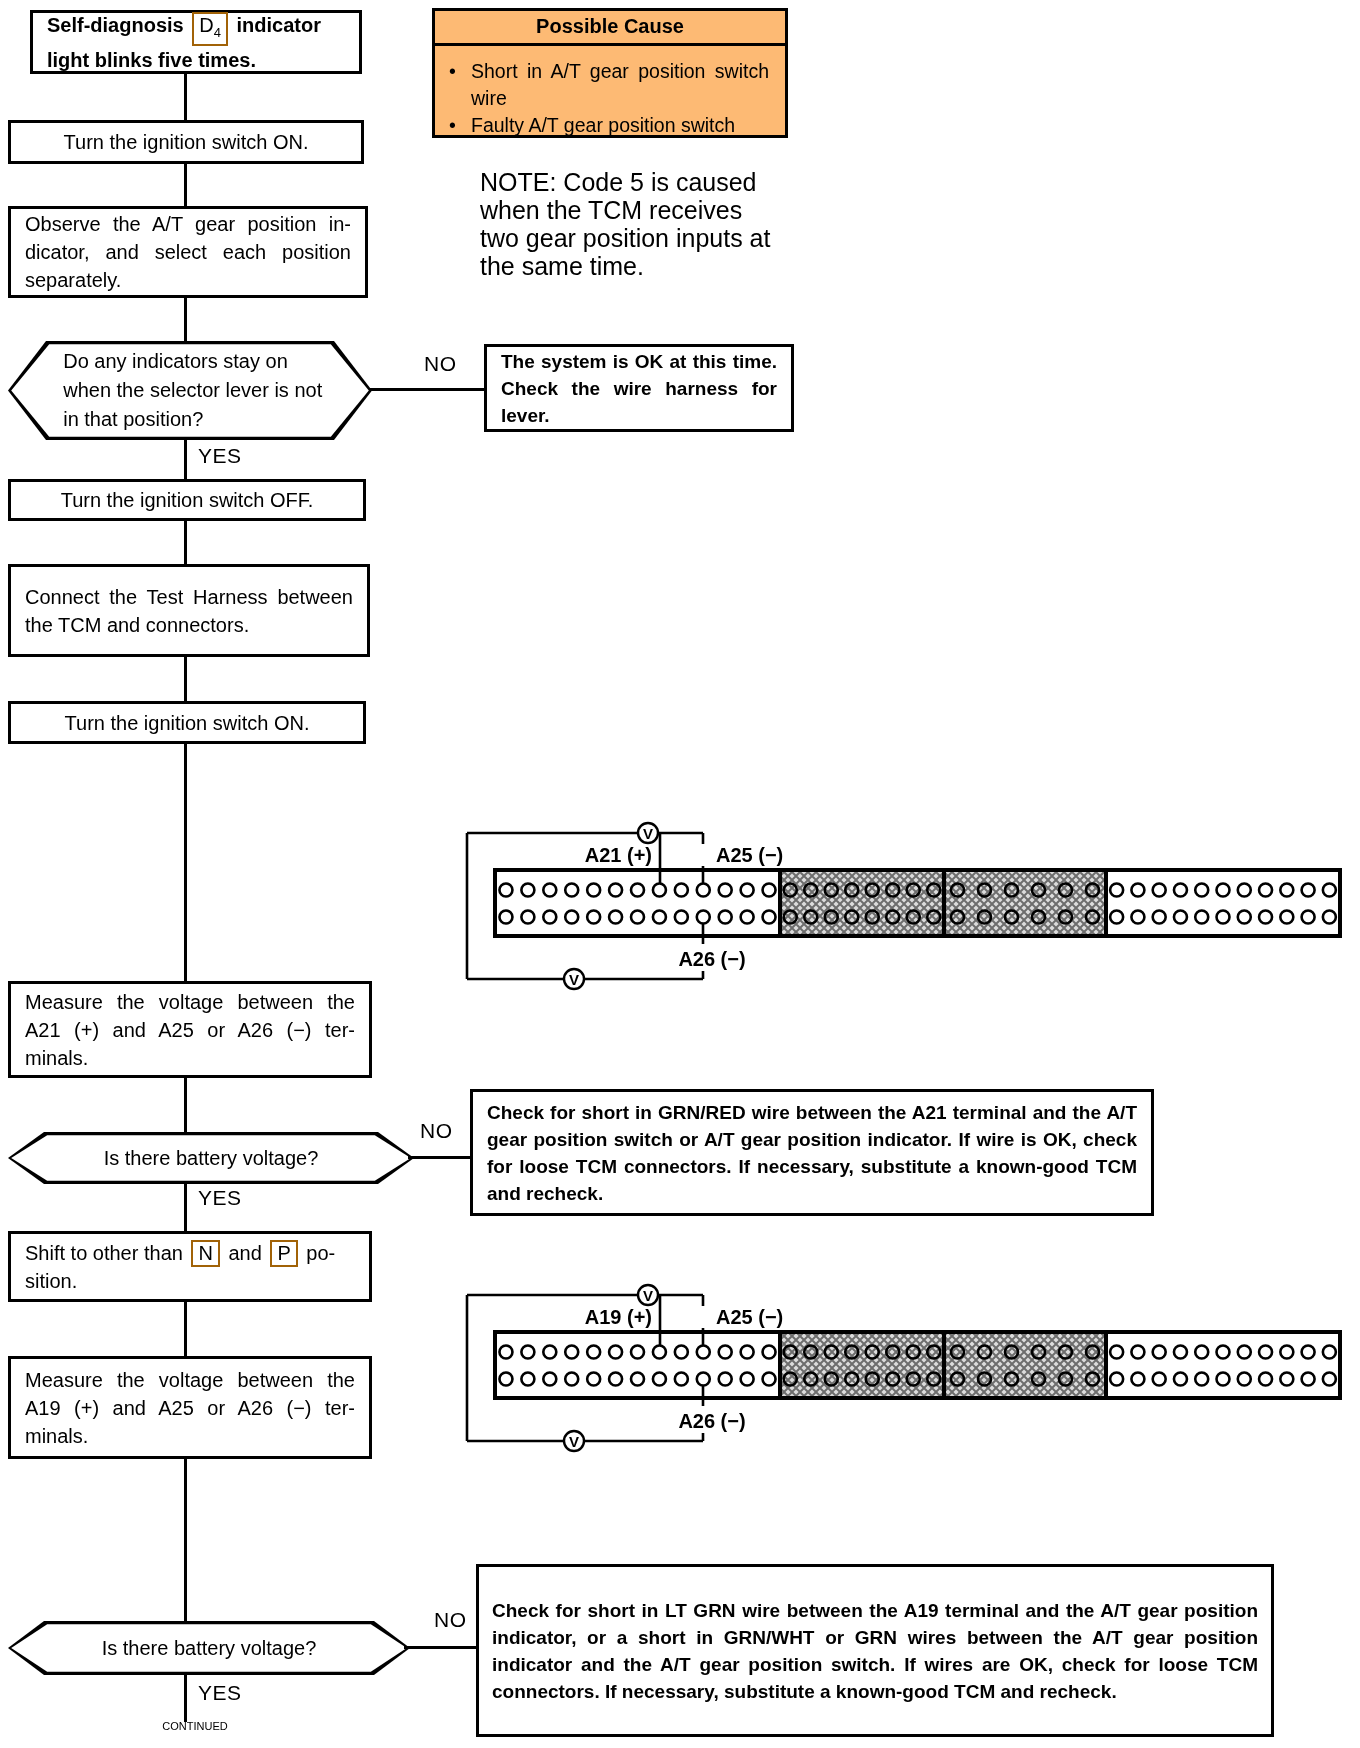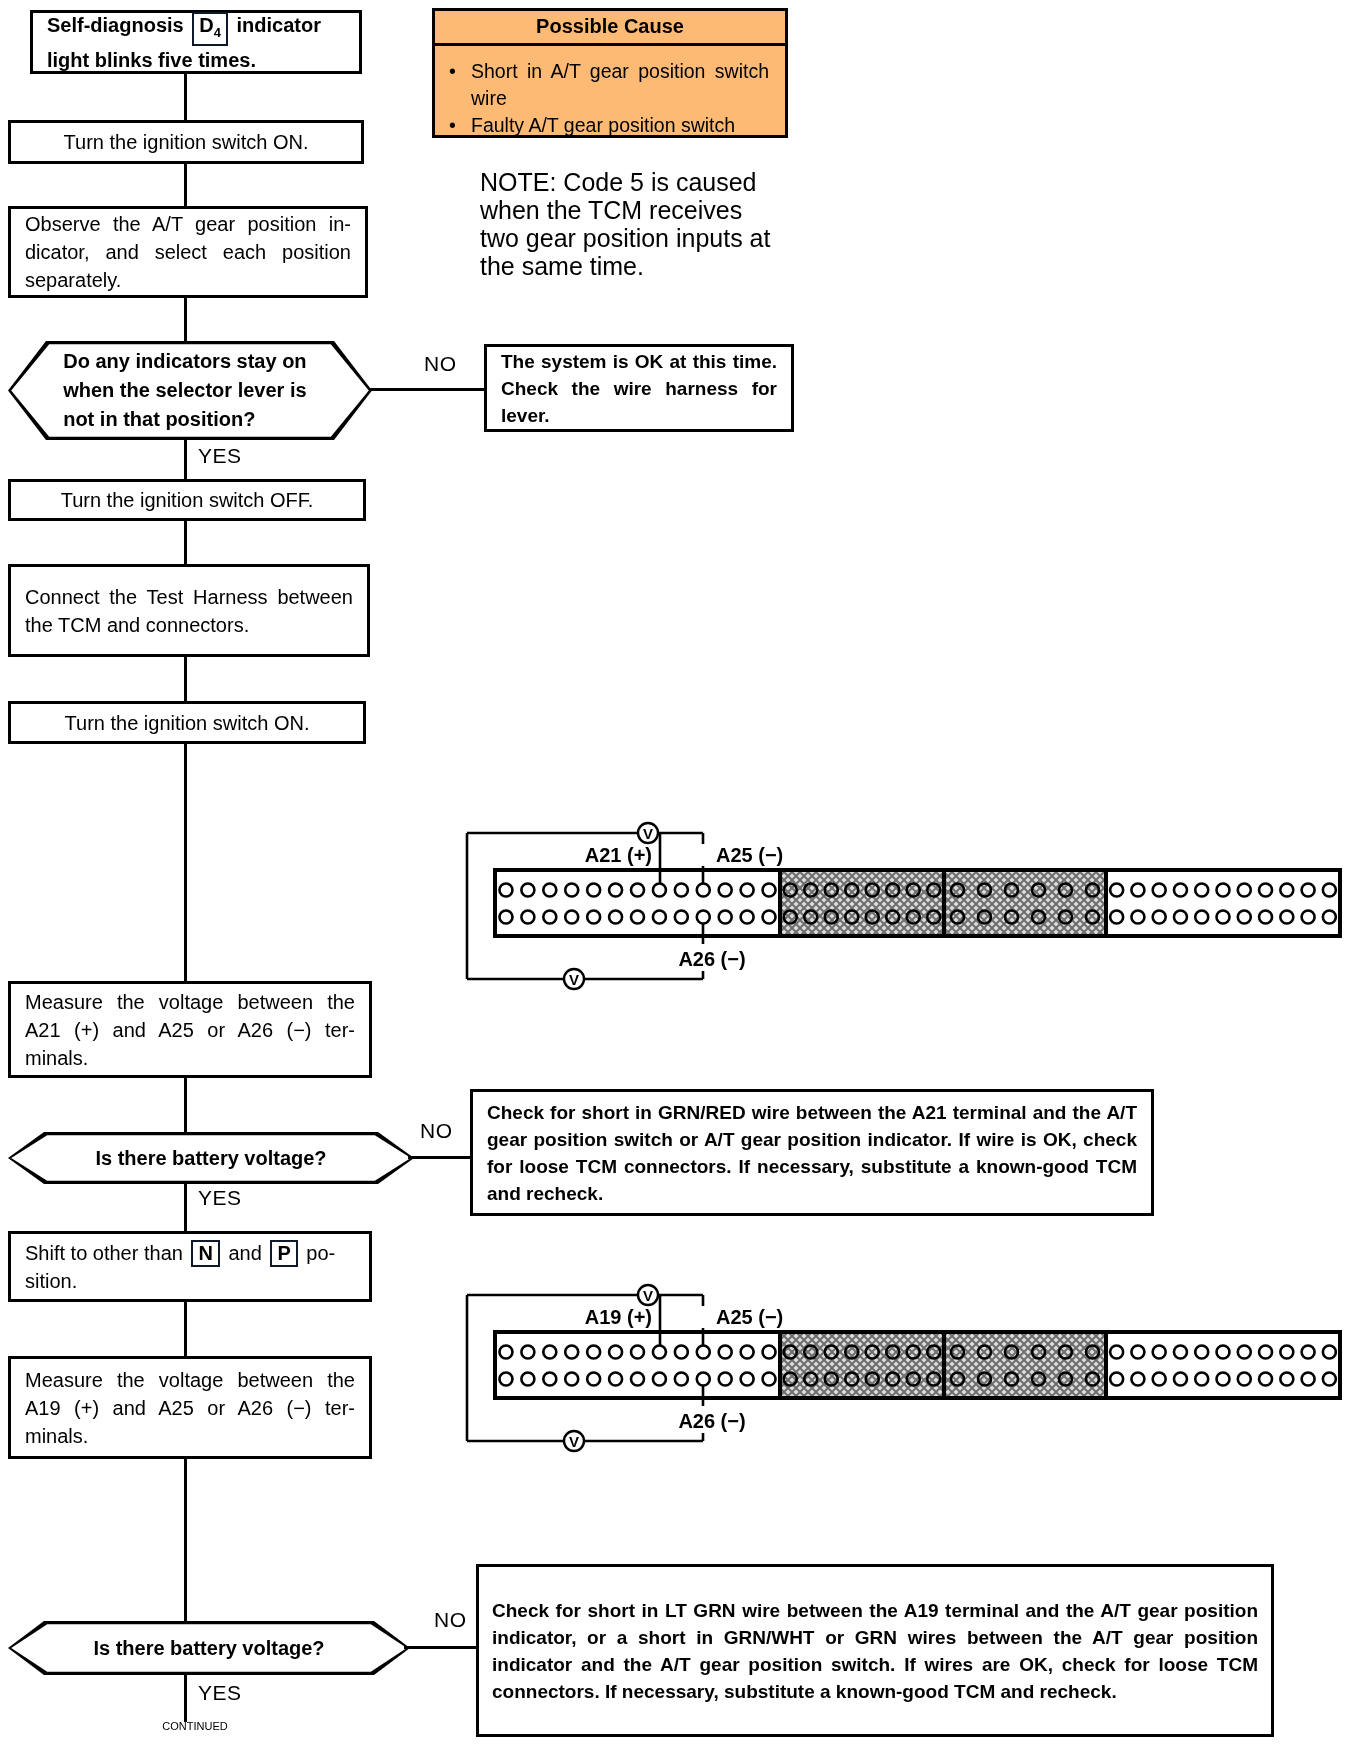--- a/index.html
+++ b/index.html
@@ -4,25 +4,25 @@
 <style>
   html,body{margin:0;padding:0;background:#fff;}
   .page{position:relative;width:1360px;height:1748px;background:#fff;overflow:hidden;
         font-family:"Liberation Sans",sans-serif;color:#000;}
   .box{position:absolute;border:3px solid #000;background:#fff;box-sizing:border-box;
        display:flex;align-items:center;font-size:20px;line-height:28px;}
   .txt{width:100%;padding:0 14px;}
   .just{text-align:justify;}
   .ctr{text-align:center;}
   .bold{font-weight:bold;}
-  .keybox{display:inline-block;border:2px solid #0f172a;padding:0 5px;margin:0 3px;
-          font-weight:bold;line-height:23px;}
+  .keybox{display:inline-block;border:2px solid #a16207;padding:0 5px;margin:0 3px;
+          font-weight:normal;line-height:23px;}
   .keybox sub{font-size:13px;}
   .vline,.hline{position:absolute;background:#000;}
-  .hex{position:absolute;font-weight:bold;--hexclip:polygon(0 50%,38px 0,calc(100% - 38px) 0,100% 50%,calc(100% - 38px) 100%,38px 100%);}
+  .hex{position:absolute;--hexclip:polygon(0 50%,38px 0,calc(100% - 38px) 0,100% 50%,calc(100% - 38px) 100%,38px 100%);}
   .hex-outer{position:absolute;inset:0;background:#000;clip-path:var(--hexclip);}
   .hex-inner{position:absolute;inset:3.2px;background:#fff;clip-path:var(--hexclip);
              display:flex;align-items:center;font-size:20px;line-height:29px;}
   .tag{position:absolute;font-size:21px;letter-spacing:.5px;}
   .continued{position:absolute;font-size:11px;text-align:center;}
   .pc{position:absolute;border:3px solid #000;box-sizing:border-box;background:#fdba74;}
   .pc-title{border-bottom:3px solid #000;text-align:center;font-weight:bold;
             font-size:20px;padding:4px 0 5px 0;}
   .pc-body{padding:12px 16px 10px 14px;font-size:19.5px;line-height:27px;}
   .pc-item{display:flex;}

